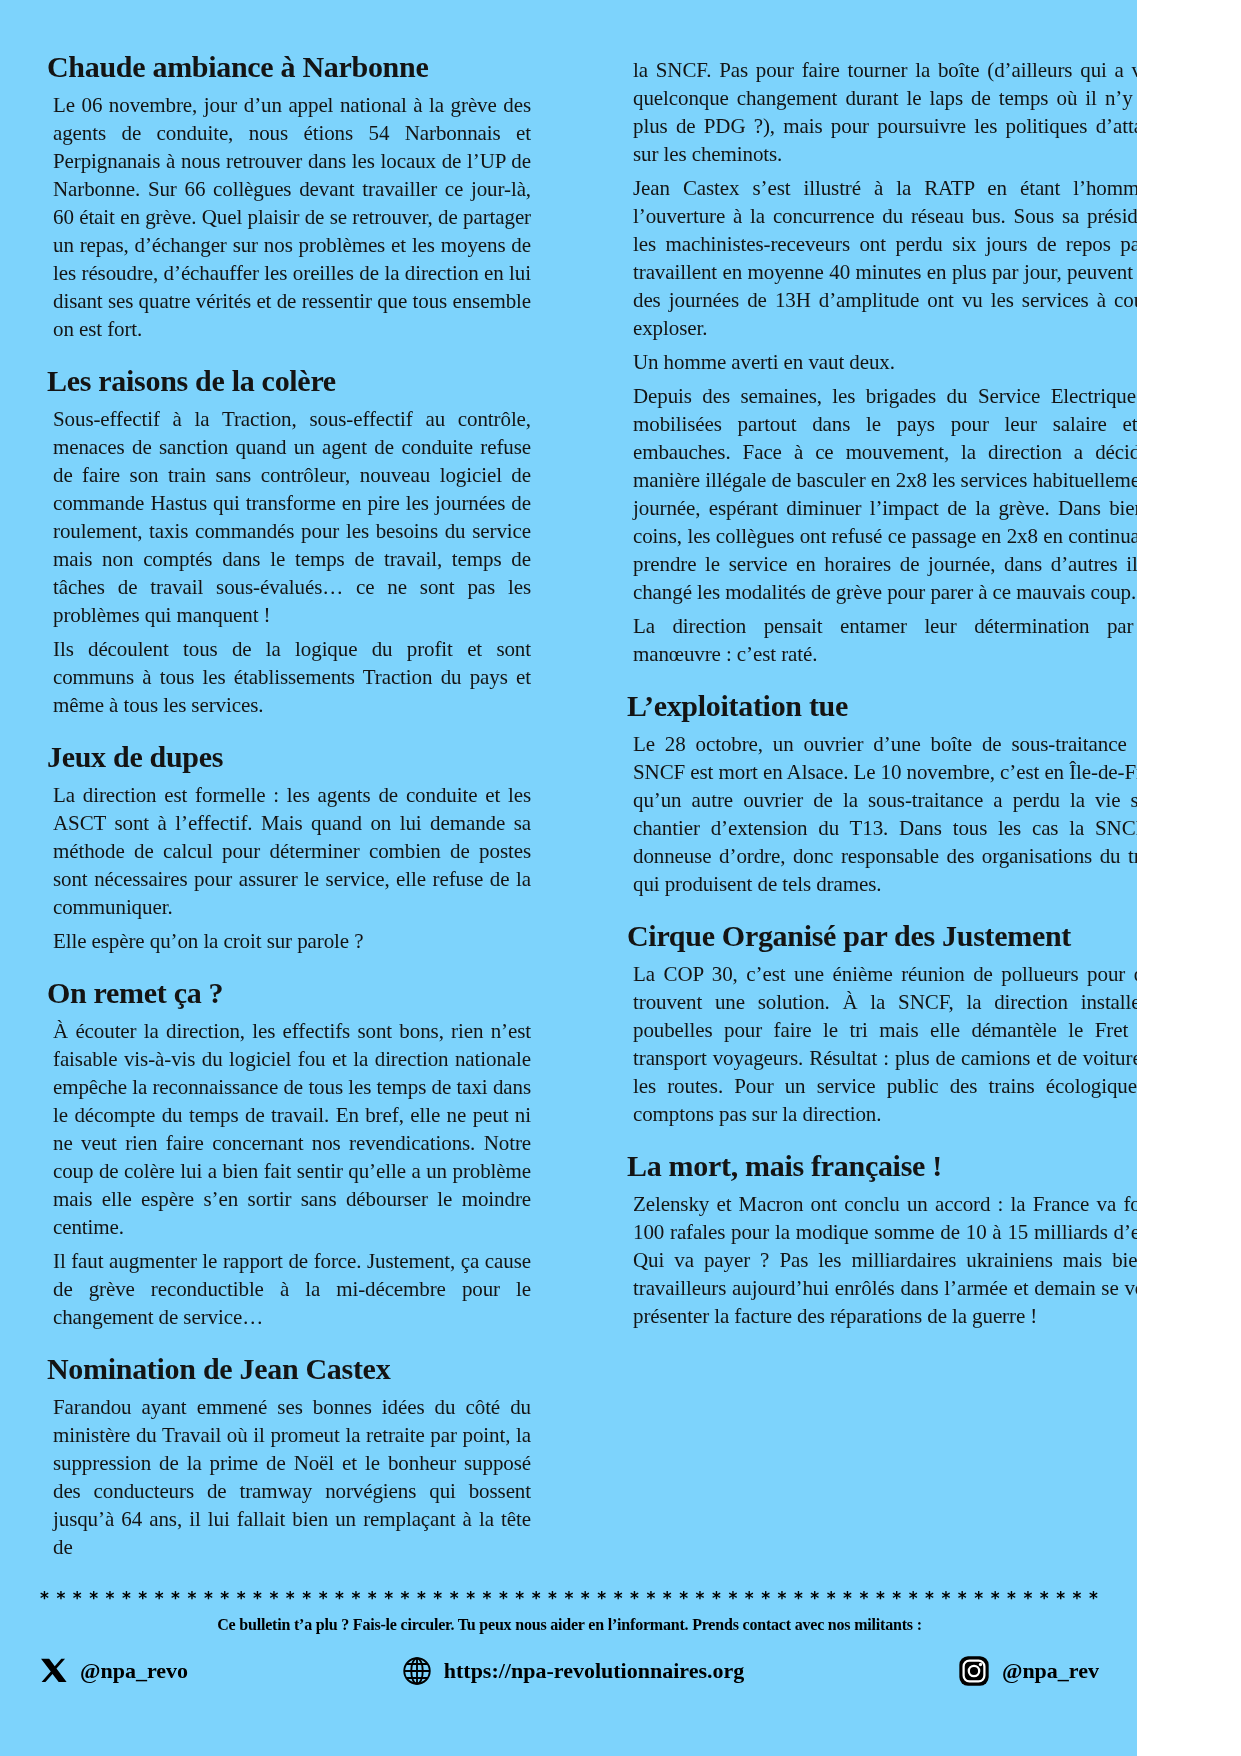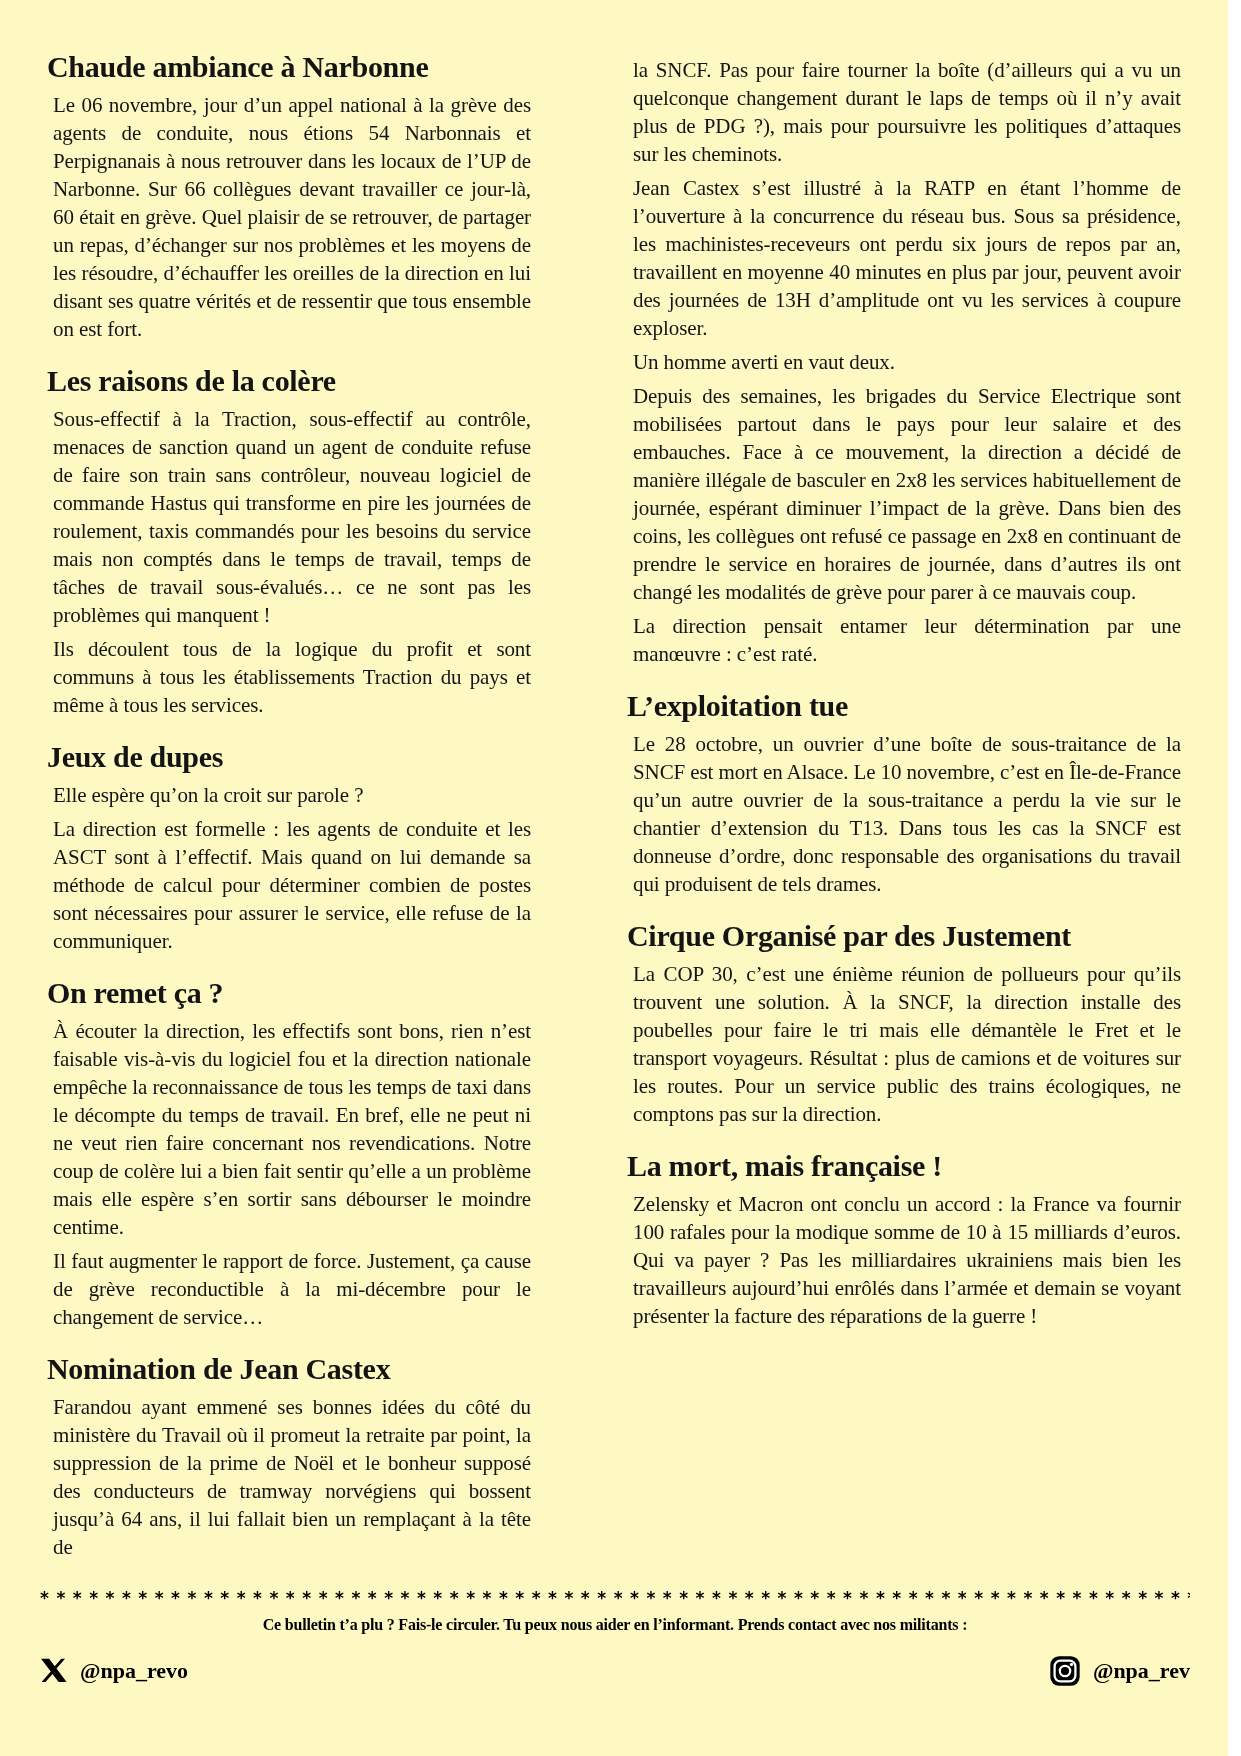--- a/index.html
+++ b/index.html
@@ -2,23 +2,23 @@
 <html lang="fr"><head>
 <meta charset="utf-8">
 <style>
   html, body {
     margin: 0;
     padding: 0;
     background: #ffffff;
   }
   .page {
     position: relative;
-    width: 1228px;
+    width: 1137px;
     height: 1756px;
-    background: #fef9c3;
+    background: #7dd3fc;
     color: #141414;
     font-family: "Liberation Serif", serif;
     overflow: hidden;
   }
   .columns {
     position: absolute;
     left: 47px;
     top: 50px;
     display: flex;
     gap: 90px;
@@ -102,22 +102,22 @@
       </section>
 
       <section>
         <h2>Les raisons de la colère</h2>
         <p>Sous-effectif à la Traction, sous-effectif au contrôle, menaces de sanction quand un agent de conduite refuse de faire son train sans contrôleur, nouveau logiciel de commande Hastus qui transforme en pire les journées de roulement, taxis commandés pour les besoins du service mais non comptés dans le temps de travail, temps de tâches de travail sous-évalués… ce ne sont pas les problèmes qui manquent !</p>
         <p>Ils découlent tous de la logique du profit et sont communs à tous les établissements Traction du pays et même à tous les services.</p>
       </section>
 
       <section>
         <h2>Jeux de dupes</h2>
+        <p>La direction est formelle : les agents de conduite et les ASCT sont à l’effectif. Mais quand on lui demande sa méthode de calcul pour déterminer combien de postes sont nécessaires pour assurer le service, elle refuse de la communiquer.</p>
         <p>Elle espère qu’on la croit sur parole ?</p>
-        <p>La direction est formelle : les agents de conduite et les ASCT sont à l’effectif. Mais quand on lui demande sa méthode de calcul pour déterminer combien de postes sont nécessaires pour assurer le service, elle refuse de la communiquer.</p>
       </section>
 
       <section>
         <h2>On remet ça ?</h2>
         <p>À écouter la direction, les effectifs sont bons, rien n’est faisable vis-à-vis du logiciel fou et la direction nationale empêche la reconnaissance de tous les temps de taxi dans le décompte du temps de travail. En bref, elle ne peut ni ne veut rien faire concernant nos revendications. Notre coup de colère lui a bien fait sentir qu’elle a un problème mais elle espère s’en sortir sans débourser le moindre centime.</p>
         <p>Il faut augmenter le rapport de force. Justement, ça cause de grève reconductible à la mi-décembre pour le changement de service…</p>
       </section>
 
       <section>
         <h2>Nomination de Jean Castex</h2>
@@ -164,20 +164,31 @@
 
       <div class="social-item">
         <span class="icon-box">
           <svg width="28" height="28" viewBox="0 0 24 24" aria-hidden="true">
             <path fill="#000" d="M18.24 1.5h3.26l-7.36 8.41 8.66 11.59h-6.78l-5.31-6.94-6.08 6.94H1.36l7.87-9L.9 1.5h6.95l4.8 6.35 5.59-6.35z"></path>
           </svg>
         </span>
         <span>@npa_revo</span>
       </div>
 
+      <div class="social-item">
+        <span class="icon-box">
+          <svg width="30" height="30" viewBox="0 0 24 24" fill="none" stroke="#000" stroke-width="1.5" aria-hidden="true">
+            <circle cx="12" cy="12" r="10.2"></circle>
+            <ellipse cx="12" cy="12" rx="4.6" ry="10.2"></ellipse>
+            <path d="M1.8 12h20.4M3.3 6.4h17.4M3.3 17.6h17.4"></path>
+            <path d="M12 1.8v20.4"></path>
+          </svg>
+        </span>
+        <span>https://npa-revolutionnaires.org</span>
+      </div>
 
       <div class="social-item">
         <span class="icon-box">
           <svg width="32" height="32" viewBox="0 0 24 24" aria-hidden="true">
             <rect x="1" y="1" width="22" height="22" rx="6.5" fill="#000"></rect>
             <rect x="4.2" y="4.2" width="15.6" height="15.6" rx="4.4" fill="none" stroke="#fff" stroke-width="1.7"></rect>
             <circle cx="12" cy="12" r="3.9" fill="none" stroke="#fff" stroke-width="1.7"></circle>
             <circle cx="16.9" cy="7.1" r="1.25" fill="#fff"></circle>
           </svg>
         </span>

